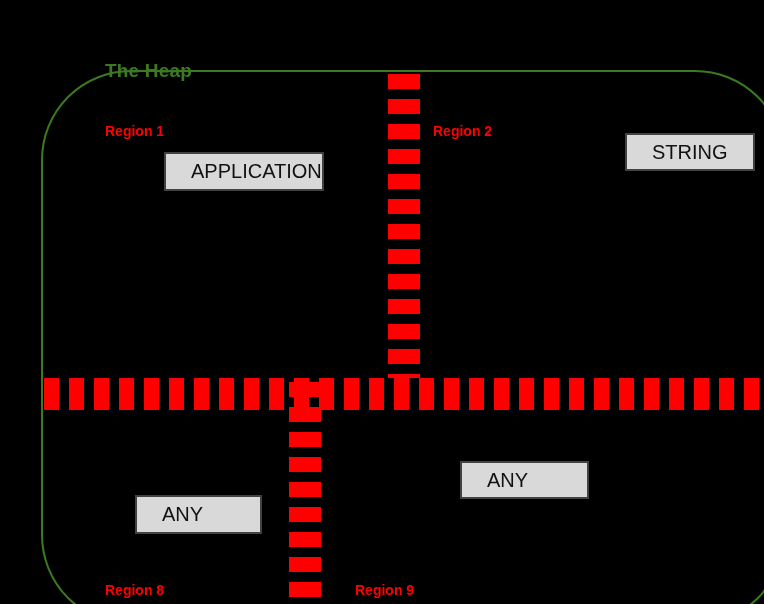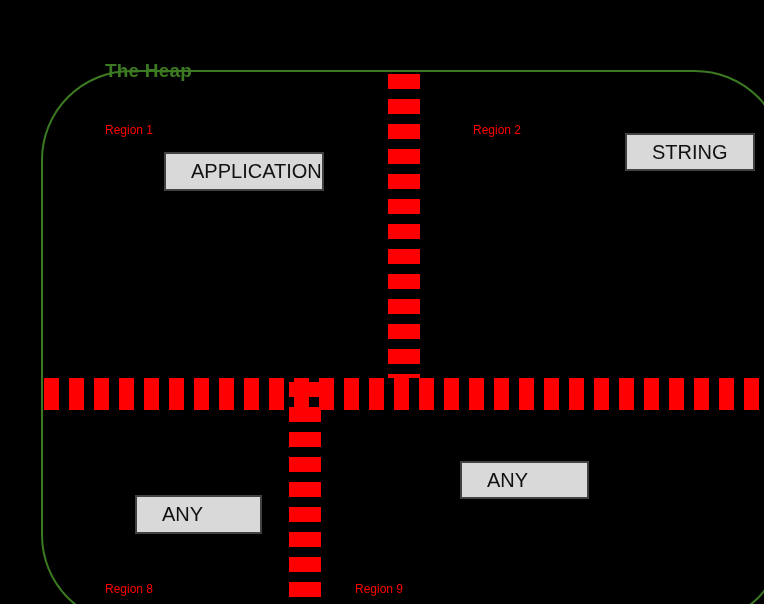--- a/index.html
+++ b/index.html
@@ -50,27 +50,27 @@
     width: 4px;
     background: repeating-linear-gradient(to bottom,
       var(--divider-red) 0px, var(--divider-red) 15px,
       transparent 15px, transparent 25px);
   }
   #divider-horizontal { left: 12px; top: 346px; width: 739px; }
   #divider-vertical-top { left: 356px; top: 42px; height: 304px; }
   #divider-vertical-bottom { left: 257px; top: 350px; height: 241px; }
   .region-label {
     position: absolute;
-    font-size: 12px;
-    font-weight: normal;
+    font-size: 14px;
+    font-weight: bold;
     color: var(--label-red);
     white-space: nowrap;
   }
   #region-1-label { left: 57px;  top: 75px; }
-  #region-2-label { left: 385px; top: 75px; margin-left: 40px; }
+  #region-2-label { left: 385px; top: 75px; }
   #region-3-label { left: 57px;  top: 534px; }
   #region-4-label { left: 307px; top: 534px; }
   .obj-box {
     position: absolute;
     background: var(--box-fill);
     border: 2px solid var(--box-border);
     display: flex;
     align-items: center;
     padding-left: 9px;
     font-size: 20px;

